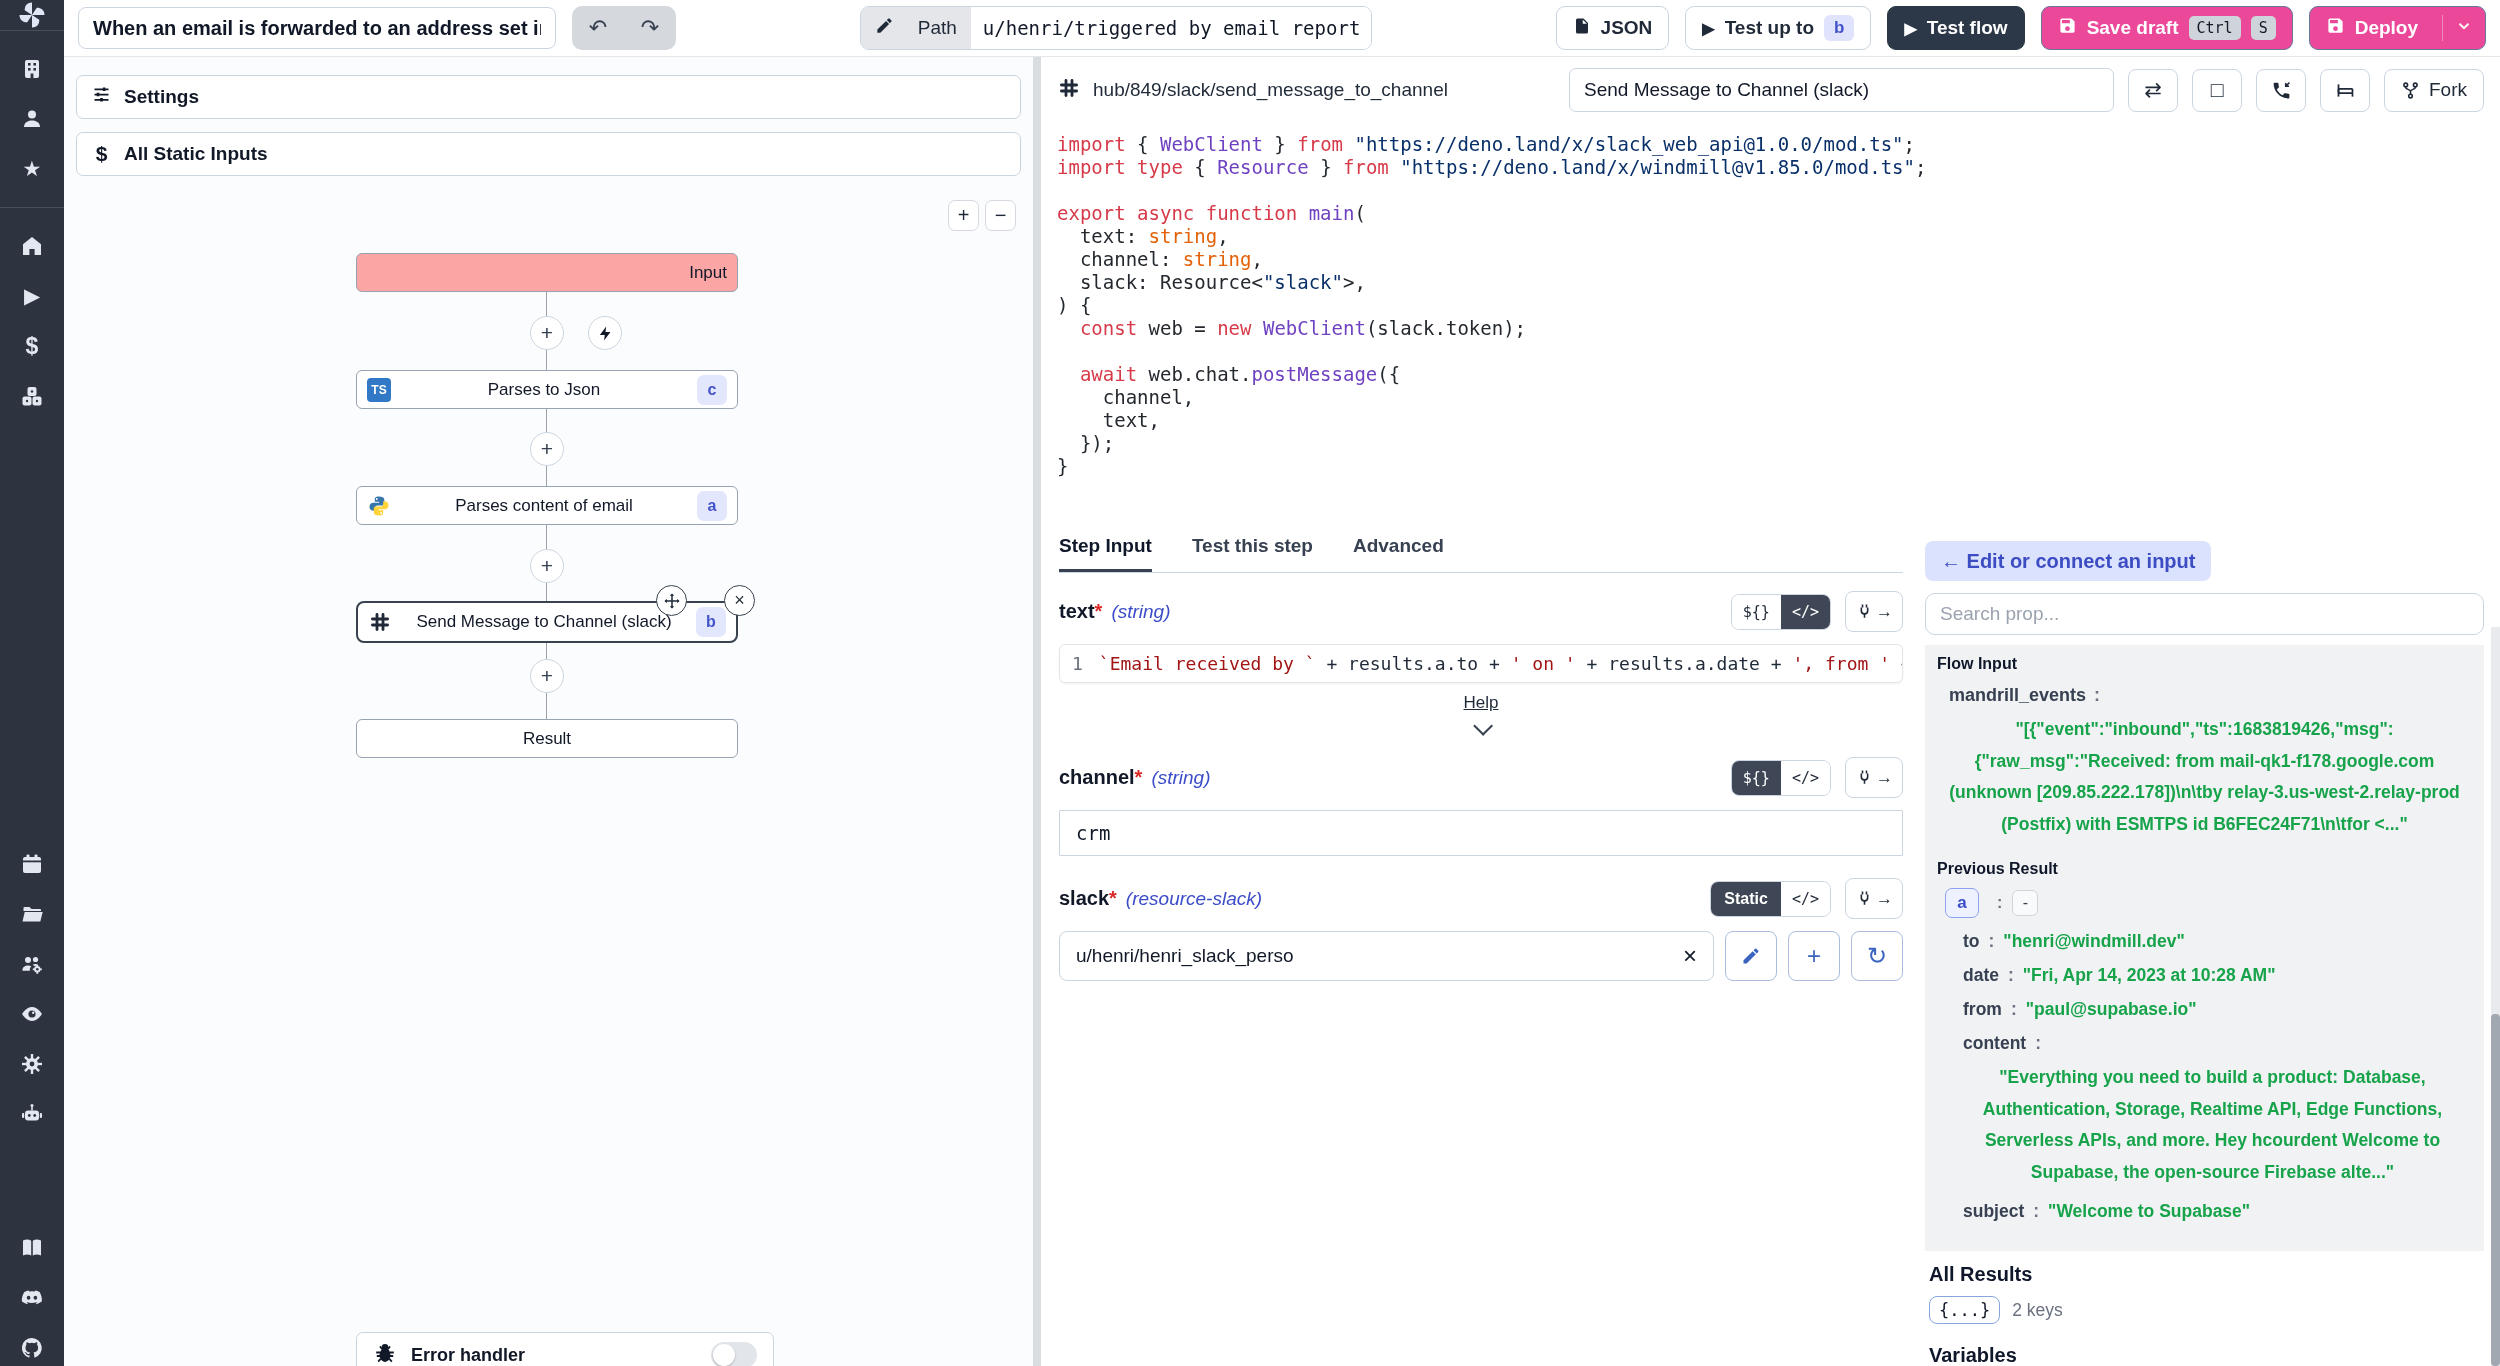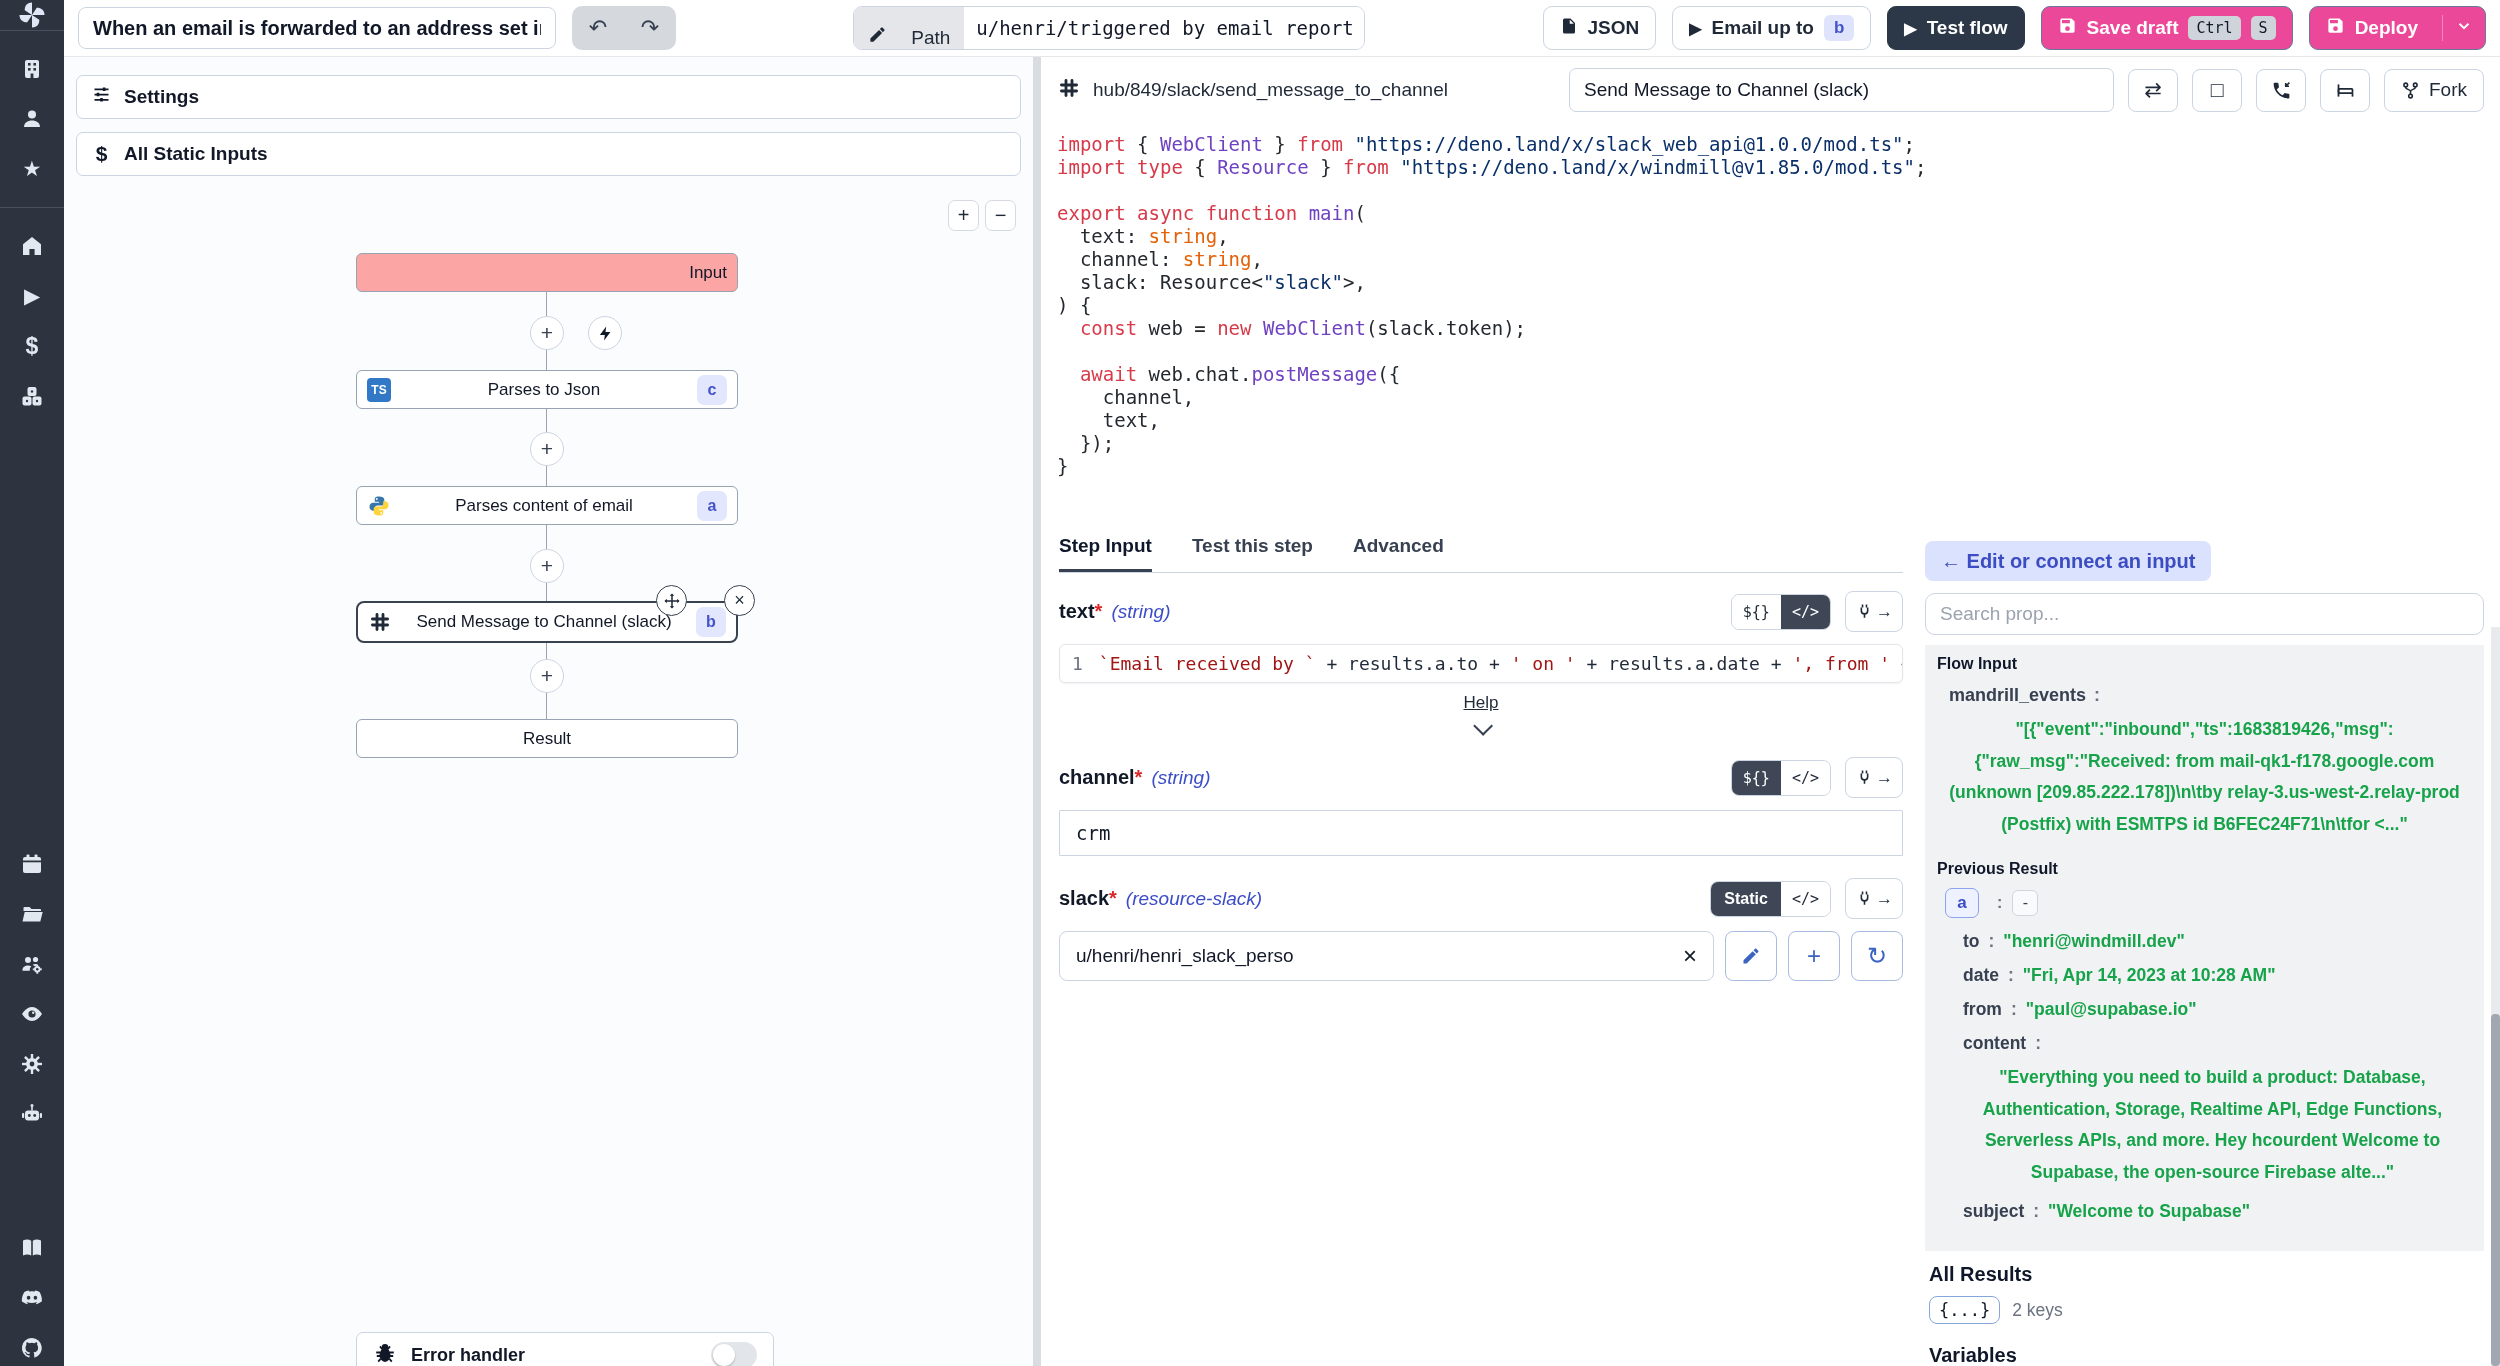--- a/index.html
+++ b/index.html
@@ -19,21 +19,21 @@
   .sb-gap-md { margin-top:58px; }
 
   
   .main { flex:1; display:flex; flex-direction:column; min-width:0; }
   .topbar { height:57px; display:flex; align-items:center; padding:0 14px; gap:16px; border-bottom:1px solid #e5e7eb; background:#fff; flex:none; }
   .title-input { width:478px; height:42px; border:1px solid #cbd5e1; border-radius:8px; padding:0 14px; font-size:20px; font-weight:bold; color:#111827; font-family:"Liberation Sans",sans-serif; }
   .undo-redo { background:#d5d8dd; border-radius:10px; display:flex; height:44px; }
   .ur-btn { width:52px; display:flex; align-items:center; justify-content:center; font-size:22px; color:#374151; cursor:pointer; }
   .spacer { flex:1; }
   .path-group { display:flex; height:44px; border:1px solid #cbd5e1; border-radius:9px; overflow:hidden; }
-  .path-label { background:#e4e6ea; display:flex; align-items:flex-end; gap:24px; padding:0 14px; font-size:19px; color:#1f2937; }
+  .path-label { background:#e4e6ea; display:flex; align-items:center; gap:24px; padding:0 14px; font-size:19px; color:#1f2937; }
   .path-label svg { width:19px; height:19px; }
   .path-input { width:400px; border:none; outline:none; padding:0 12px; font-size:19px; color:#111827; background:#fff; font-family:"DejaVu Sans Mono",monospace; }
   .btn { display:flex; align-items:center; gap:10px; height:44px; padding:0 16px; border:1px solid #cbd5e1; border-radius:9px; background:#fff; font-size:19px; font-weight:bold; color:#1f2937; cursor:pointer; }
   .btn .tri { font-size:16px; }
   .badge-b { background:#dfe3fc; color:#4353c9; font-weight:bold; font-size:17px; border-radius:6px; padding:3px 10px; }
   .btn-dark { background:#2c3847; border-color:#2c3847; color:#fff; }
   .btn-blue { background:#ec4899; border-color:#66799c; color:#fff; }
   .key-badge { background:#cfd4da; color:#111827; font-family:"DejaVu Sans Mono",monospace; font-size:15px; font-weight:normal; border-radius:5px; padding:3px 8px; }
   .deploy { padding:0; }
   .deploy .dp-main { display:flex; align-items:center; gap:10px; padding:0 14px 0 16px; }
@@ -307,21 +307,21 @@
       </div>
       <div class="spacer"></div>
       <button class="btn">
         <span><svg viewBox="0 0 24 24" width="18" height="18" fill="#1f2937">
               <path d="M14 2H6a2 2 0 0 0-2 2v16a2 2 0 0 0 2 2h12a2 2 0 0 0 2-2V8zM13 9V3.5L18.5 9z"></path>
             </svg></span>
         <span>JSON</span>
       </button>
       <button class="btn">
         <span class="tri">▶</span>
-        <span>Email up to</span>
+        <span>Test up to</span>
         <span class="badge-b">b</span>
       </button>
       <button class="btn btn-dark">
         <span class="tri">▶</span>
         <span>Test flow</span>
       </button>
       <button class="btn btn-blue">
         <span><svg class="sv-icon" viewBox="0 0 24 24" fill="#fff">
               <path d="M17 3H5a2 2 0 0 0-2 2v14a2 2 0 0 0 2 2h14a2 2 0 0 0 2-2V7l-4-4zM12 19a3 3 0 1 1 0-6 3 3 0 0 1 0 6zm3-10H5V5h10v4z"></path>
             </svg></span>

